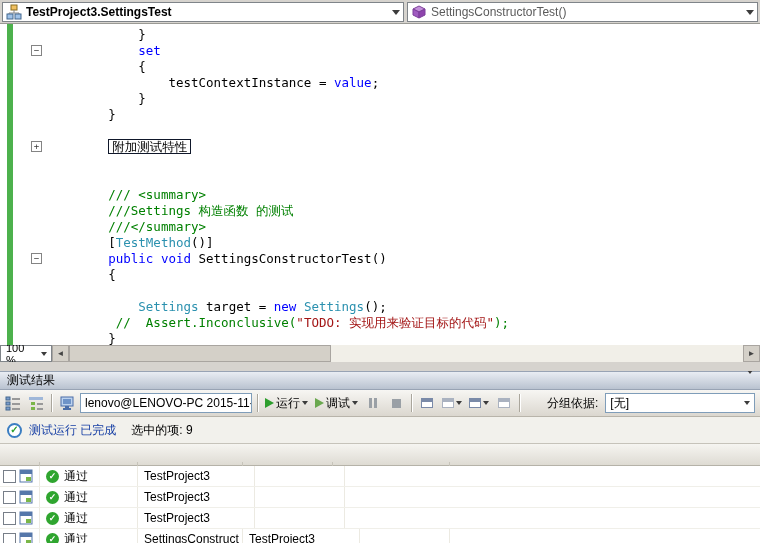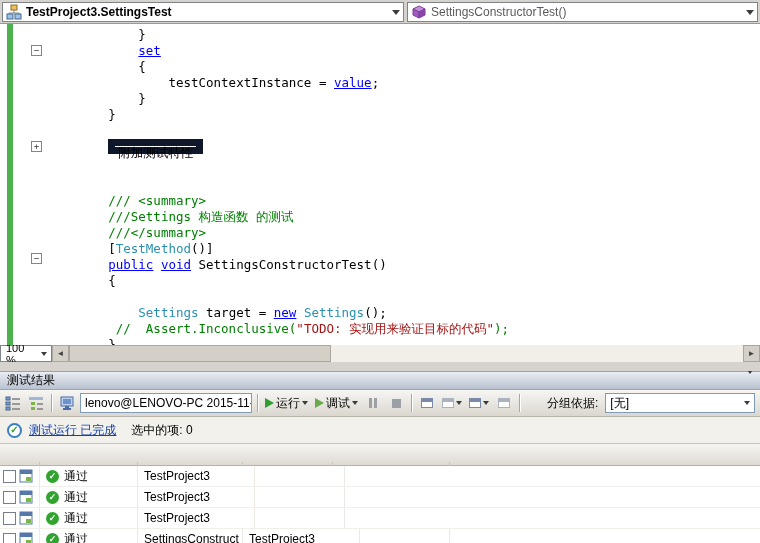--- a/index.html
+++ b/index.html
@@ -34,25 +34,25 @@
   .changebar { width:6px; background: var(--change-bar,#4db14d); }
   .m2 { width:16px; background:#fff; }
   .foldcol { width:15px; position:relative; background:#fff; }
   .fold { position:absolute; left:2px; width:11px; height:11px; background:#fff;
           border:1px solid #848484; font:9px/9px "DejaVu Sans Mono", monospace;
           text-align:center; color:#3c3c3c; }
   .code { flex:1; padding:3px 0 0 4px; font:12.5px/16px "DejaVu Sans Mono", monospace;
           white-space:pre; overflow:hidden; }
   .line { min-height:16px; }
   .tok-p { color:#000; }
-  .tok-k { color: var(--keyword,#0000ff); text-decoration: underline; }
+  .tok-k { color: var(--keyword,#0000ff); }
   .tok-t { color: var(--type,#2b91af); }
   .tok-c { color: var(--comment,#008000); }
   .tok-s { color: var(--string,#a31515); }
-  .tok-box { display:inline-block; border:7px solid #0f172a; padding:0 3px;
+  .tok-box { display:inline-block; border:1px solid #0f172a; padding:0 3px;
              line-height:13px; height:15px; color:#000; background:#fff; }
 
   
   .editor-bottom { height:17px; display:flex; align-items:stretch; background:#d6d3ce; }
   .zoom-combo { width:52px; background:#fff; border:1px solid #7f8489; display:flex;
                 align-items:center; padding-left:5px; font-size:11px; }
   .hscroll { flex:1; display:flex; }
   .sbtn { width:17px; background:#d4d0c8; border:1px solid #a9a5a0; display:flex;
           align-items:center; justify-content:center; font-size:8px; color:#444; }
   .strack { flex:1; background:#f1efe8; position:relative; }
@@ -90,21 +90,21 @@
   .wicon.dim { border-color:#aab2c0; } .wicon.dim::before { background:#aab2c0; }
   .grp-label { margin:0 4px 0 22px; }
   .group-combo { flex:1; height:20px; background:#fff; border:1px solid #7f9db9;
                  display:flex; align-items:center; padding-left:4px; margin-right:2px; }
 
   .statusrow { height:27px; background:#f2f1ec; border-bottom:1px solid #c6c3ba;
                display:flex; align-items:center; padding:0 7px; gap:7px; }
   .status-icon { width:15px; height:15px; border:2px solid #3b7ec2; border-radius:50%;
                  background:#fff; display:flex; align-items:center; justify-content:center;
                  color:#2ca02c; font-weight:bold; font-size:10px; line-height:1; }
-  .status-link { color: var(--link-blue,#1840a5); text-decoration:underline; cursor:pointer; }
+  .status-link { color: var(--link-blue,#1840a5); cursor:pointer; }
   .status-sel { margin-left:8px; }
 
   
   .thead { height:22px; display:flex; background:linear-gradient(#f6f5f1,#dedbd3);
            border-bottom:1px solid #b5b2a8; align-items:center; }
   .th { height:100%; display:flex; align-items:center; border-right:1px solid #c7c4ba;
         padding-left:6px;margin-top:36px; }
   .c0 { width:40px; } .c1 { width:98px; } .c2 { width:105px; } .c3 { width:117px; }
   .c4 { width:90px; } .cfill { flex:1; border-right:none !important; }
   .th.c1 { padding-left:14px; }
@@ -259,21 +259,21 @@
         <span class="ctext">[无]</span>
         <span class="combo-arrow">
             <i class="tri-down sm"></i>
           </span>
       </div>
     </div>
 
     <div class="statusrow">
       <span class="status-icon">✓</span>
       <span class="status-link">测试运行 已完成</span>
-      <span class="status-sel">选中的项: 0</span>
+      <span class="status-sel">选中的项: 9</span>
     </div>
 
     <div class="thead">
       <div class="th c0"></div>
       <div class="th c1">结果</div>
       <div class="th c2">测试名称</div>
       <div class="th c4">错误消息</div>
       <div class="th c3">项目</div>
       <div class="th cfill"></div>
     </div>

